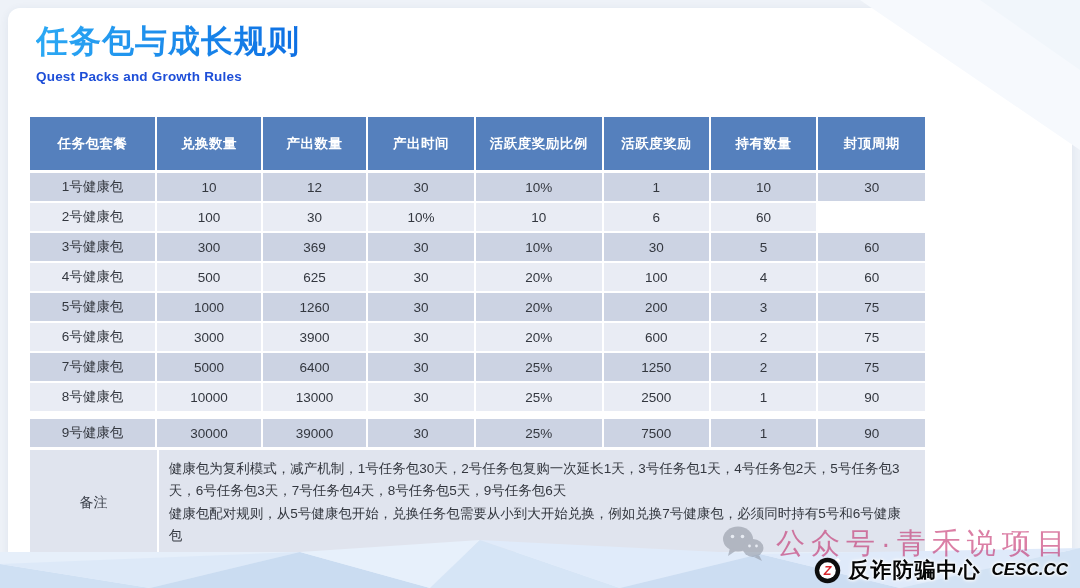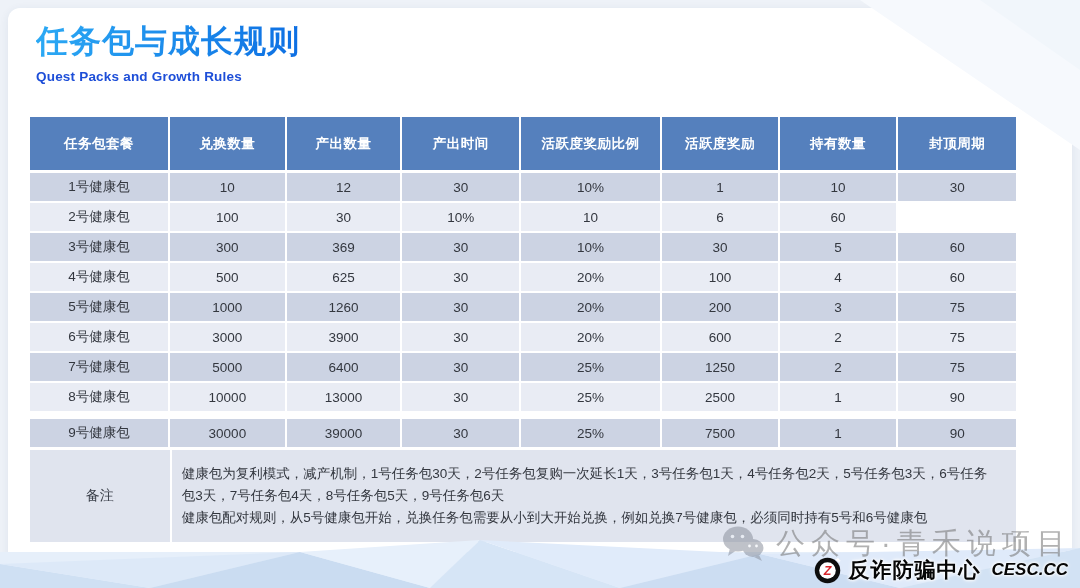--- a/index.html
+++ b/index.html
@@ -17,21 +17,21 @@
   .page-header{position:absolute;left:36px;top:20px;}
   .page-title{
     font-size:32px;font-weight:bold;letter-spacing:1px;
     color:#1585ec;
     background:linear-gradient(90deg,var(--title-start,#2ba9f4),var(--title-end,#0d6fe3));
     -webkit-background-clip:text;background-clip:text;
     -webkit-text-fill-color:transparent;
   }
   .page-subtitle{font-size:13.5px;font-weight:bold;color:#1d4ed8;margin-top:5px;letter-spacing:.2px;}
 
-  .quest-table{position:absolute;left:30px;top:117px;width:986px;}
+  .quest-table{position:absolute;left:30px;top:117px;width:895px;}
   .grid-row{
     display:grid;
     grid-template-columns:1.42fr 1.18fr 1.17fr 1.20fr 1.43fr 1.19fr 1.20fr 1.21fr;
     column-gap:2px;
   }
   .header-row{margin-bottom:3px;}
   .header-cell{
     background:var(--header-bg,#5580bd);
     color:#fff;font-size:13.5px;font-weight:bold;letter-spacing:.5px;
     height:53px;display:flex;align-items:center;justify-content:center;
@@ -61,21 +61,21 @@
   .note-text{font-size:13.5px;color:#33373f;line-height:1.65;}
 
   .footer-band{position:absolute;left:0;bottom:0;width:1080px;height:50px;pointer-events:none;}
 
   .wechat-watermark{
     position:absolute;left:722px;top:524px;
     display:flex;align-items:center;gap:12px;opacity:.55;
   }
   .wechat-watermark svg{width:42px;height:36px;}
   .wechat-watermark-text{
-    font-size:29px;color:#737373;letter-spacing:6px;white-space:nowrap;
+    font-size:29px;color:#be185d;letter-spacing:6px;white-space:nowrap;
   }
   .cesc-watermark{
     position:absolute;right:12px;bottom:4px;
     display:flex;align-items:center;gap:7px;
   }
   .cesc-watermark svg{width:27px;height:27px;}
   .cesc-name{
     font-size:21px;font-weight:900;color:#060606;letter-spacing:1px;
     text-shadow:0 0 3px #fff,0 0 3px #fff,0 0 5px #fff;
   }

